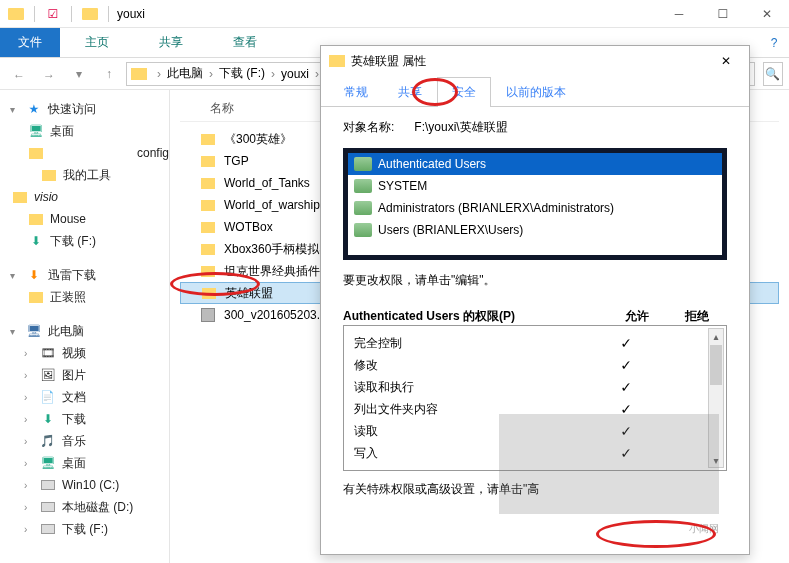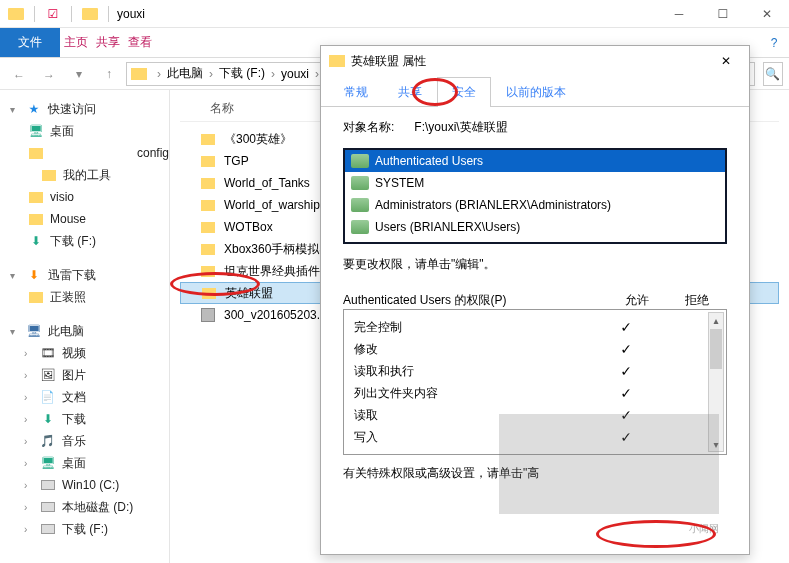--- a/index.html
+++ b/index.html
@@ -10,21 +10,21 @@
 .titlebar .icon { width: 20px; height: 20px; margin: 0 6px; display: flex; align-items: center; justify-content: center; }
 .titlebar .folder-mini { width:16px; height:12px; background:#ffd86b; border-radius:1px; position:relative; }
 .titlebar .sep { width:1px; height:16px; background:#ccc; margin:0 2px; }
 .titlebar .title-text { margin-left: 6px; }
 .winbtns { margin-left:auto; display:flex; }
 .winbtn { width:44px; height:28px; display:flex; align-items:center; justify-content:center; color:#555; }
 
 
 .ribbon { height: 30px; display:flex; align-items:stretch; border-bottom:1px solid #dcdcdc; }
 .ribbon .file { background:#1e74c8; color:#fff; padding:0 18px; display:flex; align-items:center; }
-.ribbon .tab { padding:0 4px; display:flex; align-items:center; color:#be185d; }
+.ribbon .tab { padding:0 25px; display:flex; align-items:center; color:#0f766e; }
 .ribbon .help { margin-left:auto; width:30px; display:flex; align-items:center; justify-content:center; color:#1e74c8; }
 
 
 .navrow { height:32px; display:flex; align-items:center; padding:0 6px; gap:4px; border-bottom:1px solid #e5e5e5;}
 .navarrow { width:26px; height:24px; display:flex; align-items:center; justify-content:center; color:#888; }
 .breadcrumb { flex:1; height:24px; border:1px solid #c9c9c9; display:flex; align-items:center; padding:0 4px; gap:2px; }
 .crumb-folder { width:16px; height:12px; background:#ffd86b; margin-right:4px; }
 .crumb-sep { color:#888; margin:0 4px; }
 .searchbox { width:20px; height:24px; border:1px solid #c9c9c9; margin-left:4px; display:flex; align-items:center; justify-content:center; color:#888;}
 
@@ -55,27 +55,27 @@
 
 .dialog { position:absolute; left:320px; top:45px; width:430px; height:510px; background:#fff; border:1px solid #aaa; box-shadow:0 4px 12px rgba(0,0,0,.2); }
 .dlg-title { height:30px; display:flex; align-items:center; padding:0 8px; gap:6px;}
 .dlg-title .folder-mini{width:16px;height:12px;background:#ffd86b;}
 .dlg-close { margin-left:auto; width:30px; height:30px; display:flex; align-items:center; justify-content:center; }
 .dlg-tabs { display:flex; padding:0 8px; border-bottom:1px solid #ccc; }
 .dlg-tab { padding:6px 14px; border:1px solid transparent; border-bottom:none; position:relative; top:1px; color:#3b82f6;}
 .dlg-tab.active { border-color:#ccc; background:#fff; }
 .dlg-body { padding:12px 22px; }
 .field { display:flex; gap:20px; margin-bottom:12px; }
-.groupbox { border:2px solid #0f172a; height:96px; position:relative; }
+.groupbox { border:5px solid #0f172a; height:112px; position:relative; }
 .groupbox .u-row { display:flex; align-items:center; height:22px; padding:0 6px; gap:6px; }
 .groupbox .u-row.sel { background:#0a64c8; color:#fff; }
 .usr-ico{width:18px;height:14px;background:linear-gradient(#9c9,#6a6);border-radius:2px;}
 .edit-row{display:flex;align-items:center;gap:12px;margin:12px 0;}
 .btn{border:1px solid #999;background:#f3f3f3;padding:3px 18px;}
-.perm-head { display:flex; align-items:flex-start; margin-top:19px; }
+.perm-head { display:flex; align-items:flex-start; margin-top:19px;font-weight:bold; }
 .perm-head .lbl{flex:1;}
 .perm-head .col{width:60px;text-align:center;}
 .perm-box{border:1px solid #999;padding:6px 10px;position:relative;}
 .perm-row{display:flex;align-items:center;height:22px;}
 .perm-row .lbl{flex:1;}
 .perm-row .col{width:60px;text-align:center;font-size:14px;}
 .scrollbar{position:absolute;right:2px;top:2px;bottom:2px;width:16px;background:#f0f0f0;border:1px solid #ccc;}
 .scrollbar .thumb{position:absolute;top:16px;left:1px;right:1px;height:40px;background:#cdcdcd;}
 .scrollbar .arr{position:absolute;left:0;right:0;height:14px;display:flex;align-items:center;justify-content:center;color:#666;font-size:10px;}
 .adv-row{display:flex;align-items:center;margin-top:10px;gap:8px;}
@@ -148,21 +148,21 @@
             <span class="folder"></span>
           </span>
           <span>config</span>
         </div>
       <div class="nav-item" style="padding-left:41px;">
           <span class="ico">
             <span class="folder"></span>
           </span>
           <span>我的工具</span>
         </div>
-      <div class="nav-item" style="padding-left:28px;">
+      <div class="nav-item" style="padding-left:12px;font-style:italic;">
           <span class="ico">
             <span class="folder"></span>
           </span>
           <span>visio</span>
         </div>
       <div class="nav-item" style="padding-left:28px;">
           <span class="ico">
             <span class="folder"></span>
           </span>
           <span>Mouse</span>

